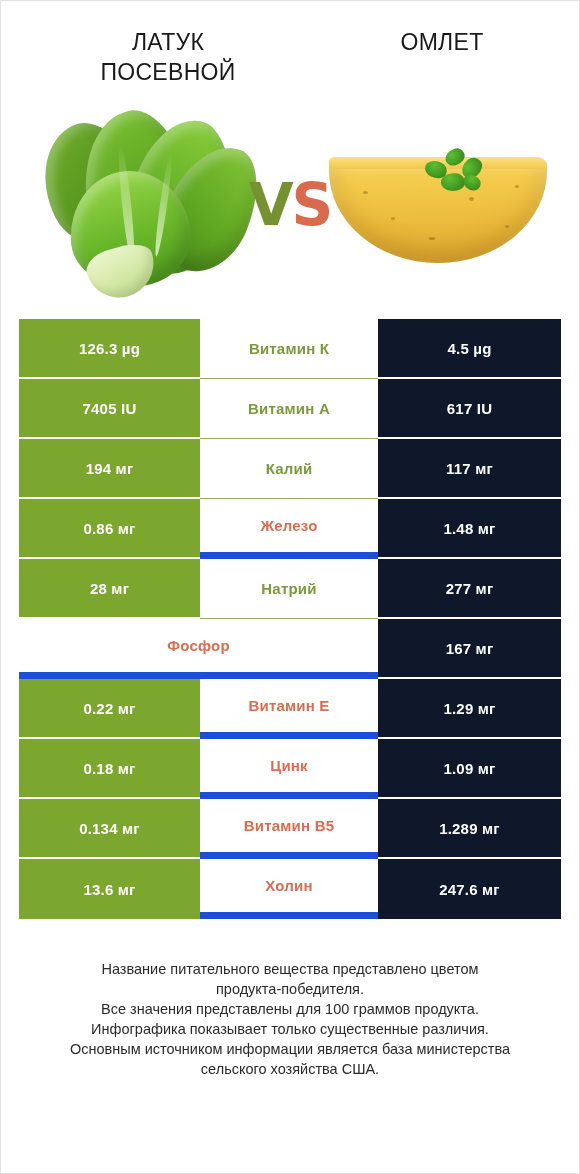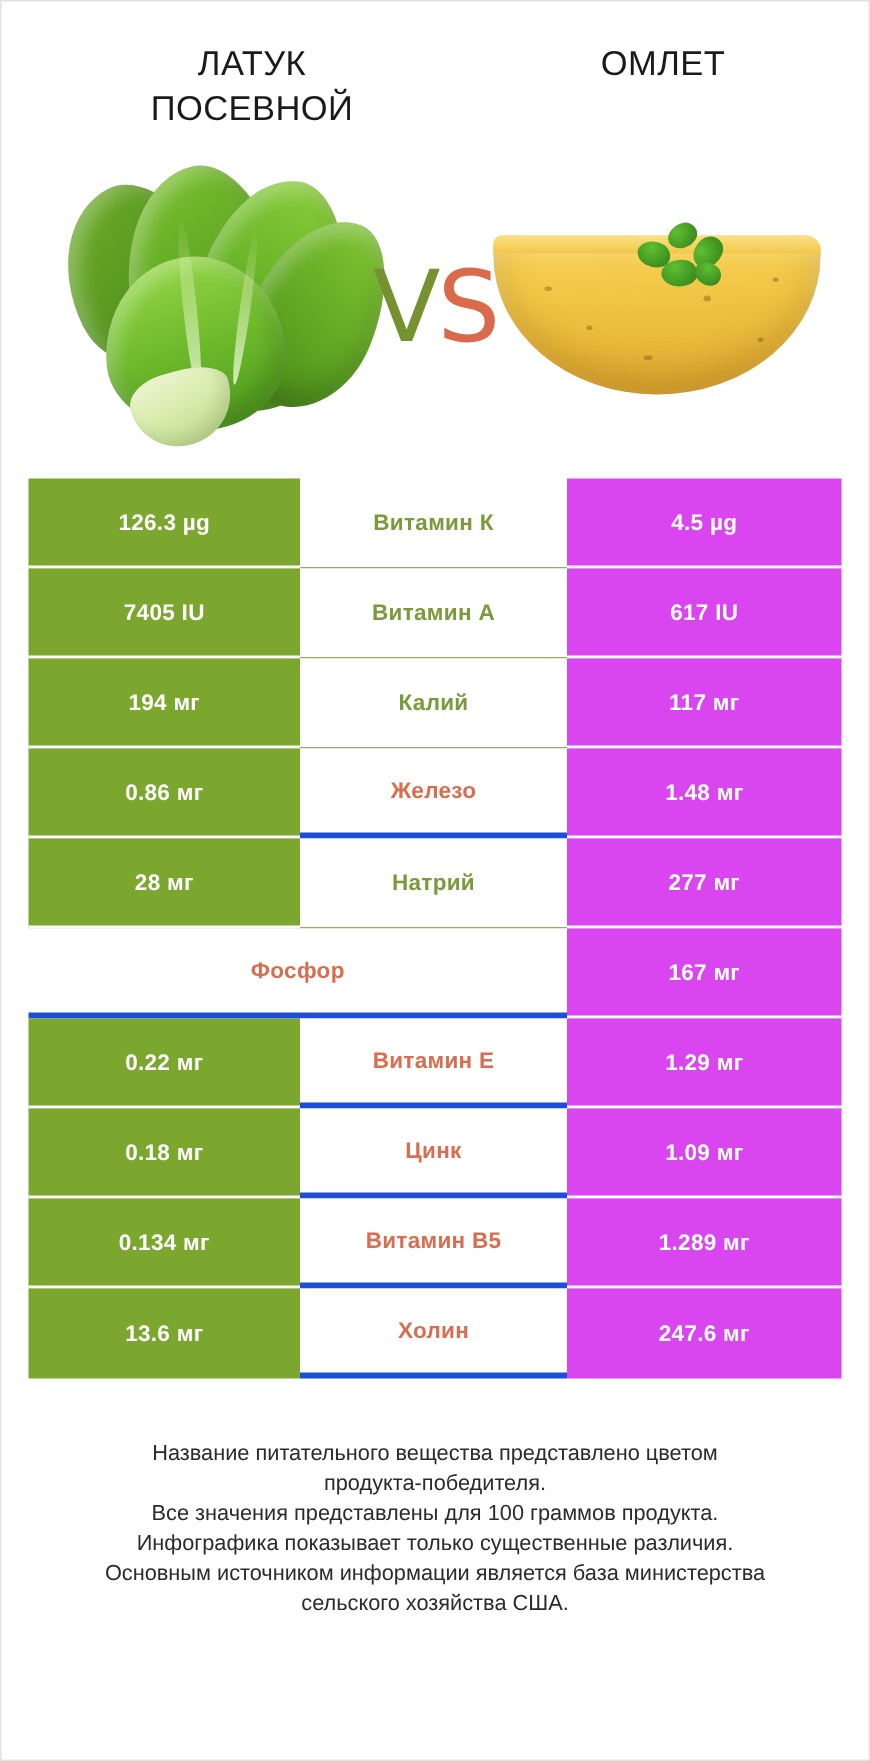--- a/index.html
+++ b/index.html
@@ -54,23 +54,23 @@
     width: 235px;
   }
   .hero-left  { left: 25px; }
   .hero-right { right: 25px; }
 
   .vs {
     position: absolute;
     left: 50%;
     top: 50%;
     transform: translate(-50%, -50%);
-    font-size: 66px;
+    font-size: 58px;
     line-height: 86px;
-    font-weight: 400;
+    font-weight: 700;
     letter-spacing: -2px;
     z-index: 5;
     white-space: nowrap;
     font-family: "DejaVu Sans", "Liberation Sans", sans-serif;
   }
   .vs .v { color: #76912f; }
   .vs .s { color: #d96a4c; }
 
   
   .lettuce { position: relative; width: 100%; height: 100%; }
@@ -179,30 +179,30 @@
   .cell.left,
   .cell.right {
     flex: 0 0 181px;
     color: #ffffff;
     font-weight: 700;
     border-bottom: 2px solid #ffffff;
   }
   .cell.left  { background: #7ca72e; }
   .cell.right {
     flex: 0 0 183px;
-    background: #d946ef;
+    background: #0f172a;
   }
   .cell.mid {
     flex: 1 1 auto;
     background: #ffffff;
     font-weight: 700;
     font-size: 15px;
   }
   .cell.mid.green { color: #7a9b3c; border-bottom: 1px solid #97ad5e; }
-  .cell.mid.red   { color: #d96d50; border-bottom: 4px solid #1d4ed8; }
+  .cell.mid.red   { color: #d96d50; border-bottom: 7px solid #1d4ed8; }
   .row:last-child .cell.left,
   .row:last-child .cell.right { border-bottom: none; }
 
   
   .footnote {
     margin: 40px auto 4px auto;
     width: 530px;
     text-align: center;
     font-size: 14.5px;
     line-height: 20px;

